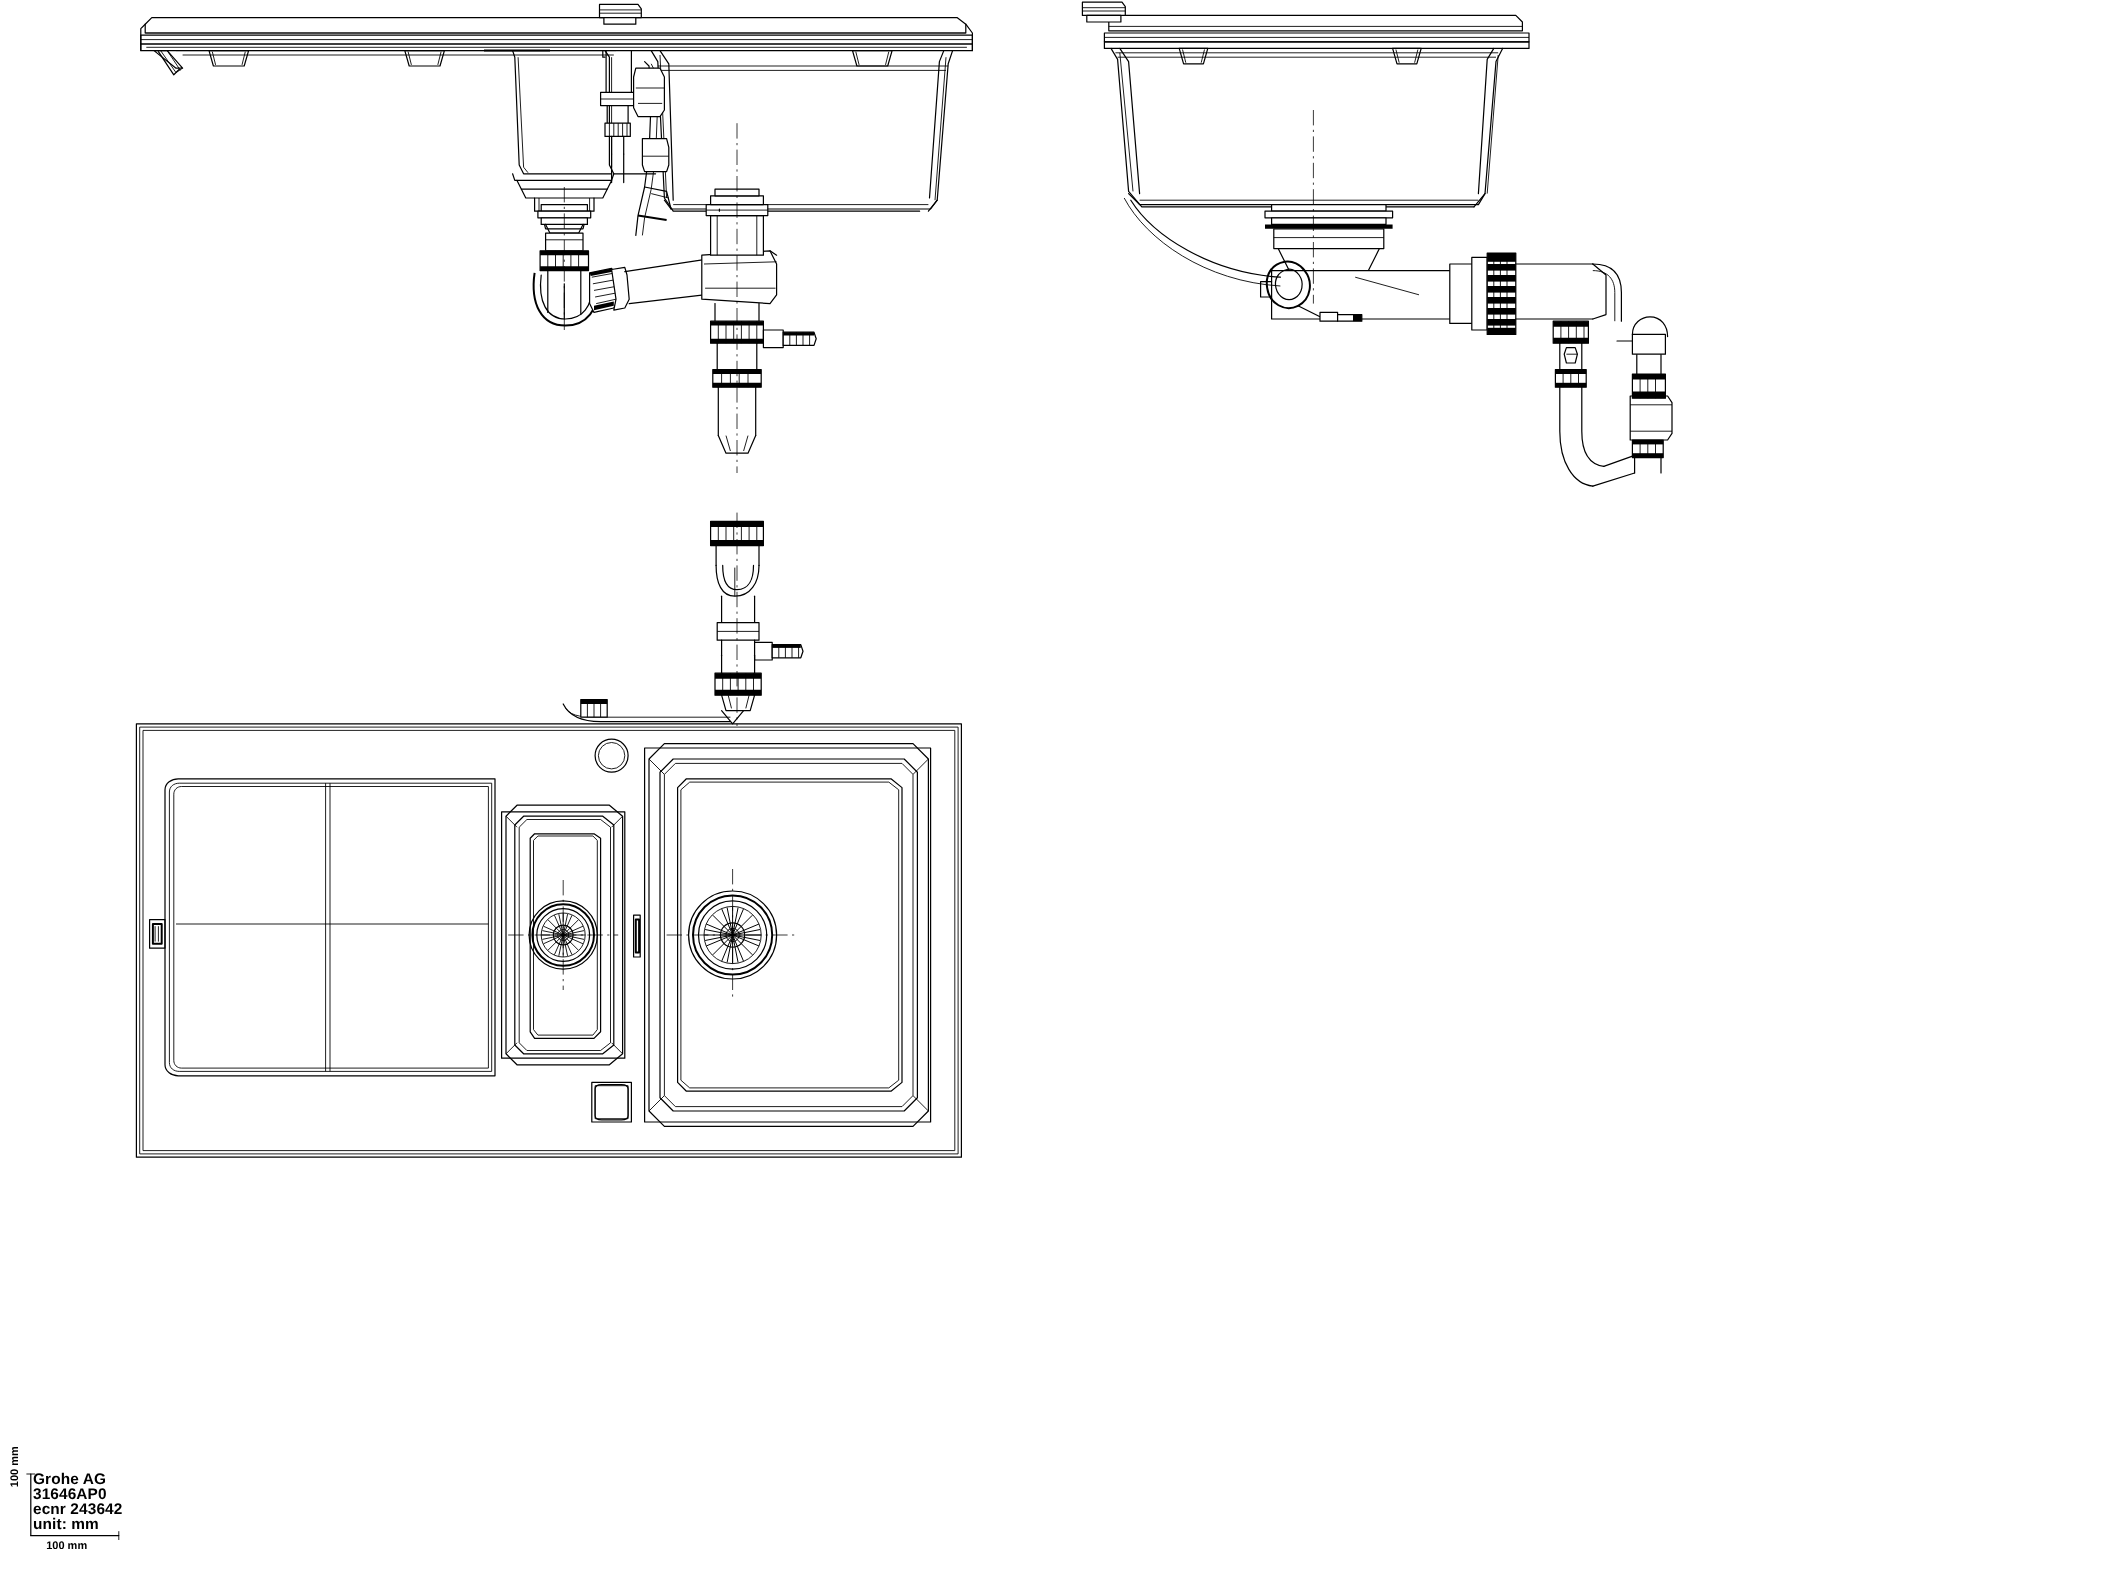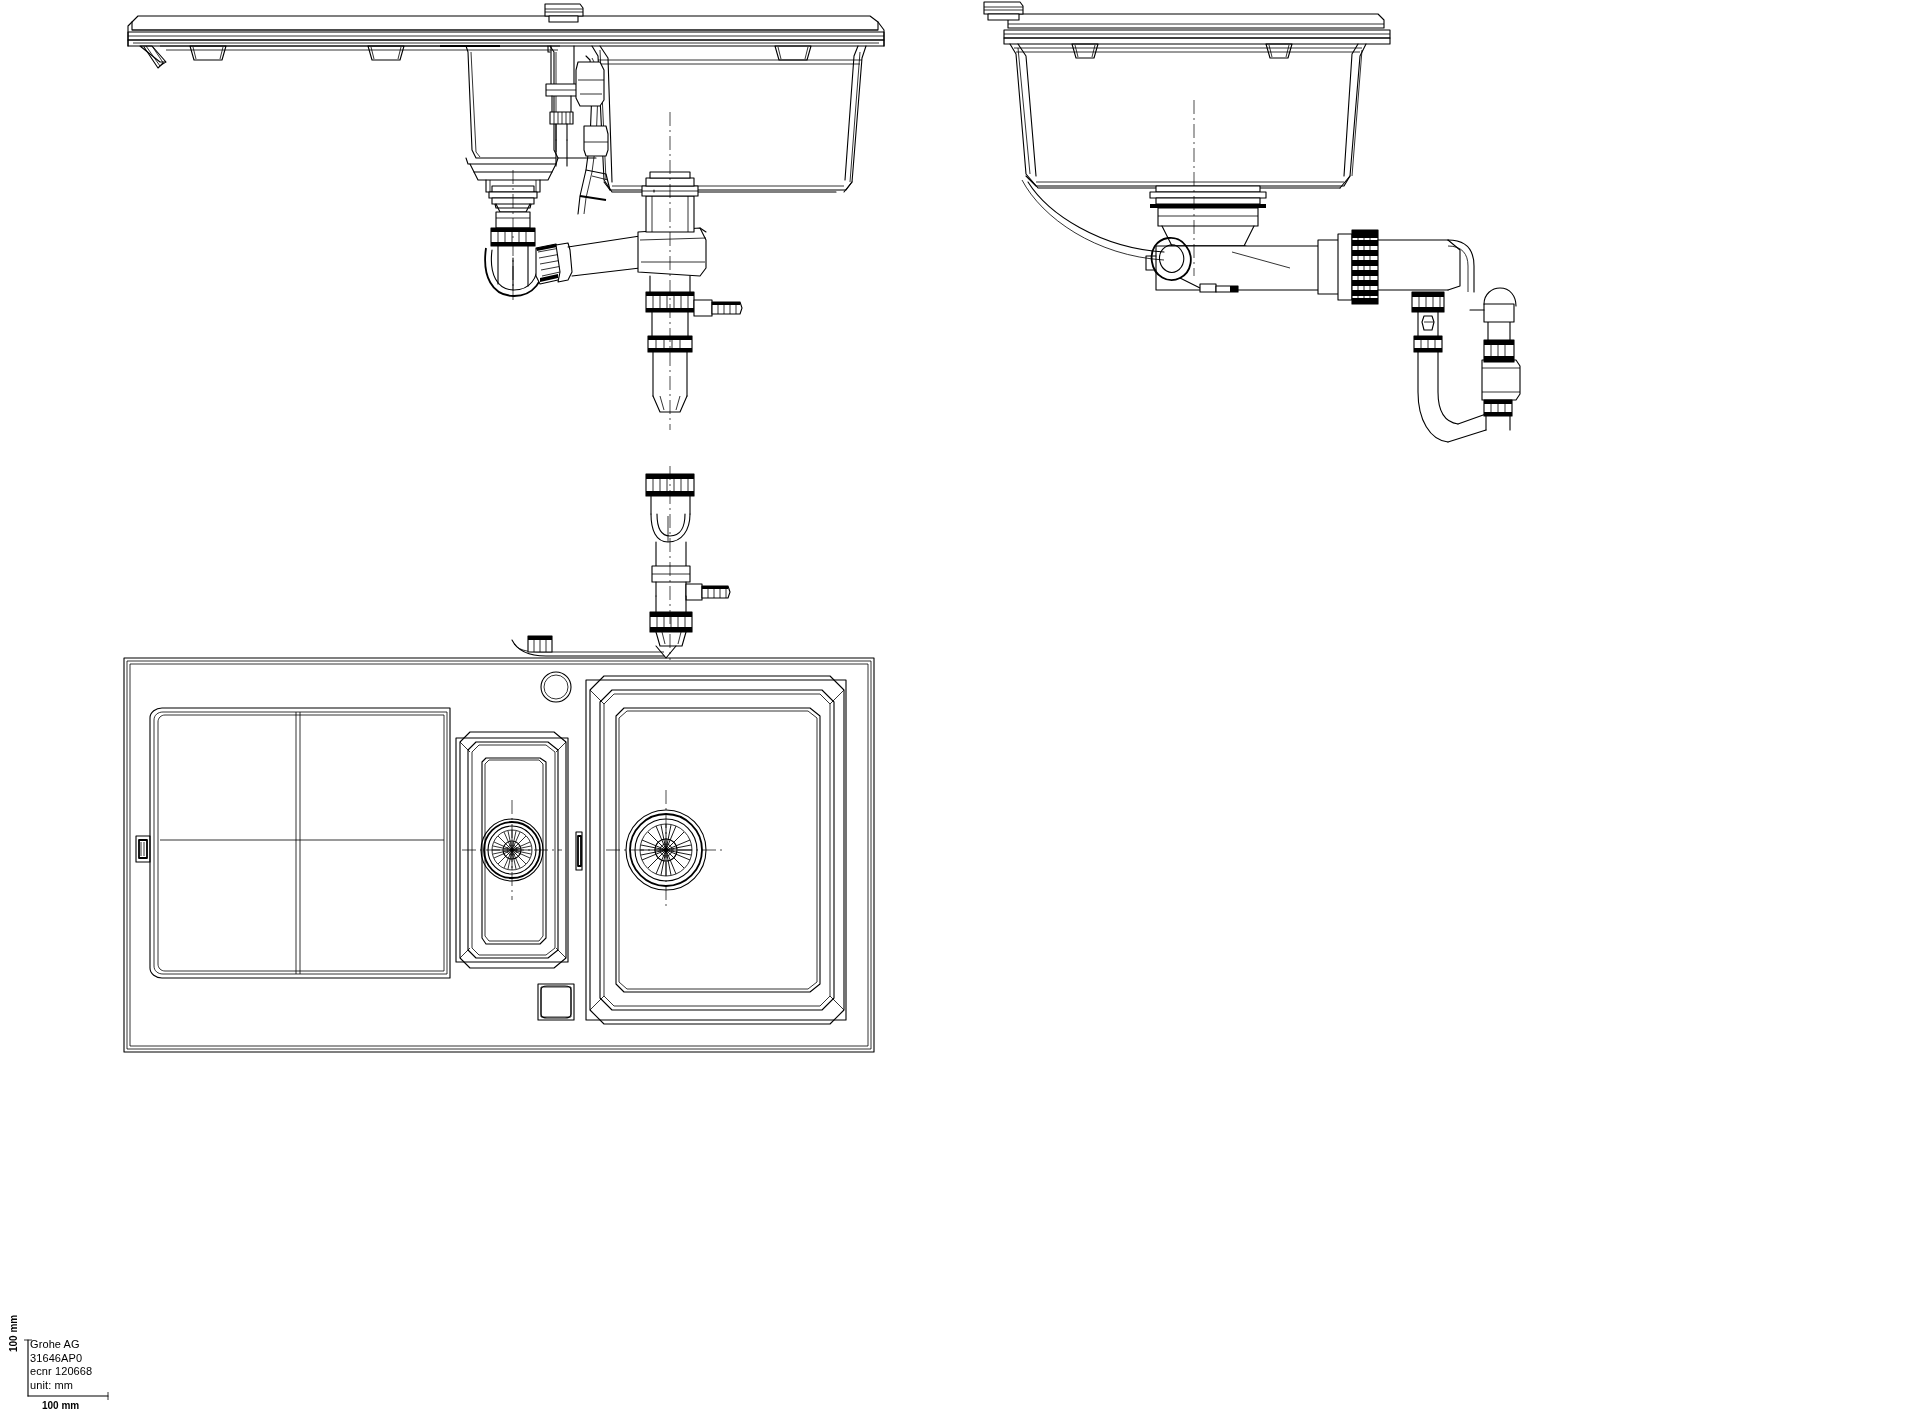--- a/index.html
+++ b/index.html
@@ -2,22 +2,22 @@
 <html><head>
 <meta charset="utf-8">
 <title>Grohe Sink Technical Drawing</title>
 <style>
   html,body{margin:0;padding:0;background:#ffffff;}
   body{width:1920px;height:1427px;position:relative;overflow:hidden;
        font-family:"Liberation Sans",sans-serif;color:#000;}
   #sheet{position:absolute;left:0;top:0;width:1920px;height:1427px;}
   svg{position:absolute;left:0;top:0;width:1920px;height:1427px;}
   .titleblock{position:absolute;left:30px;top:1338px;width:220px;height:80px;}
-  .tb-lines{font-size:11px;line-height:13.5px;font-family:"Liberation Sans",sans-serif;
-            font-weight:normal;letter-spacing:0.1px;color:#000;}
+  .tb-lines{font-size:14px;line-height:13.5px;font-family:"Liberation Sans",sans-serif;
+            font-weight:bold;letter-spacing:0.1px;color:#000;}
   .tb-lines div{white-space:nowrap;}
   .vlabel{position:absolute;left:8px;top:1352px;font-size:10px;font-weight:bold;
           transform:rotate(-90deg);transform-origin:left top;white-space:nowrap;}
   .hlabel{position:absolute;left:42px;top:1400px;font-size:10px;font-weight:bold;white-space:nowrap;}
 </style>
 </head>
 <body>
 
 <div id="sheet">
 
@@ -503,21 +503,21 @@
     <path class="l" d="M28,1396 L108,1396"></path>
     <path class="lt" d="M24,1340 L32,1340"></path>
     <path class="lt" d="M108,1392 L108,1400"></path>
   </g>
 </svg>
 
 <div class="titleblock">
   <div class="tb-lines">
     <div>Grohe AG</div>
     <div>31646AP0</div>
-    <div>ecnr 120668</div>
+    <div>ecnr 243642</div>
     <div>unit: mm</div>
   </div>
 </div>
 
 <div class="vlabel">100 mm</div>
 <div class="hlabel">100 mm</div>
 
 </div>
 
 </body></html>

